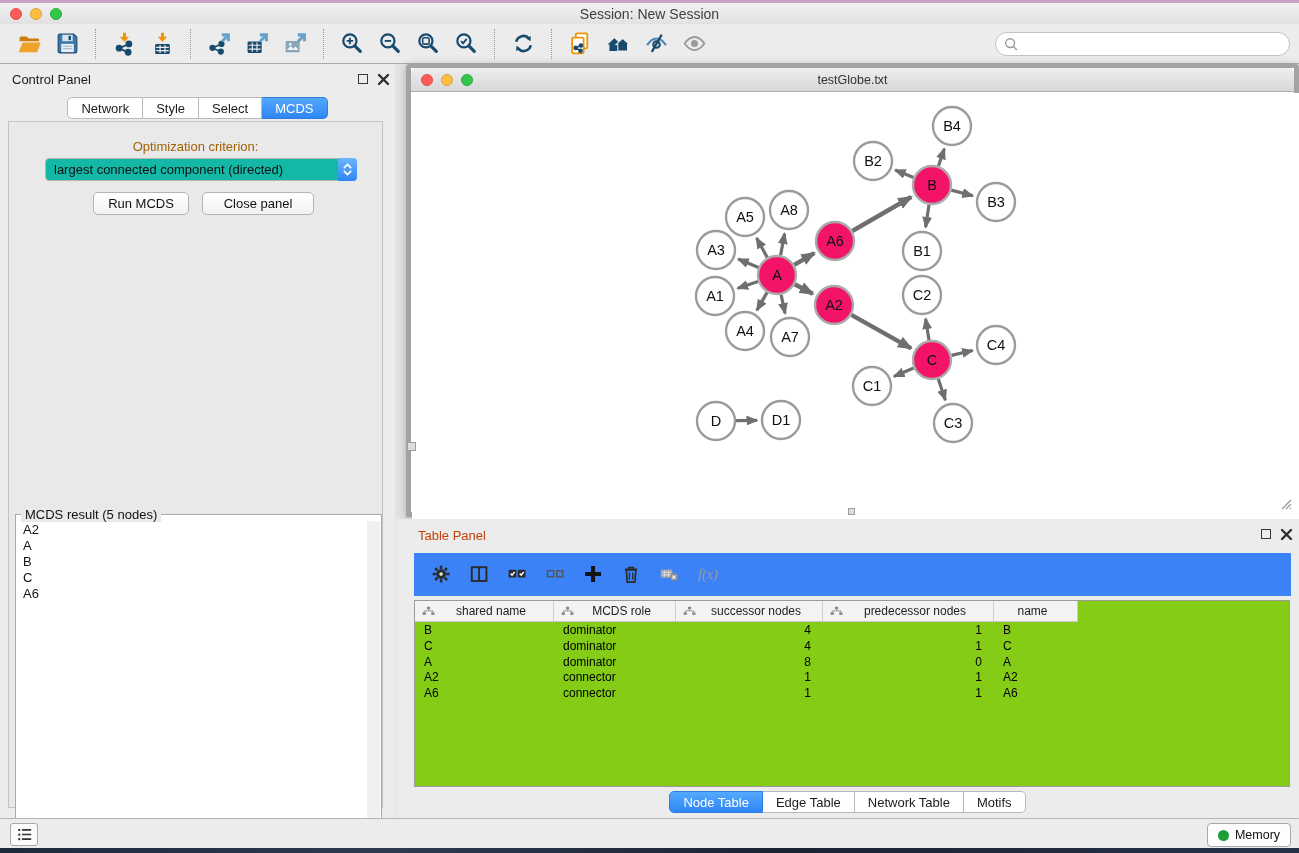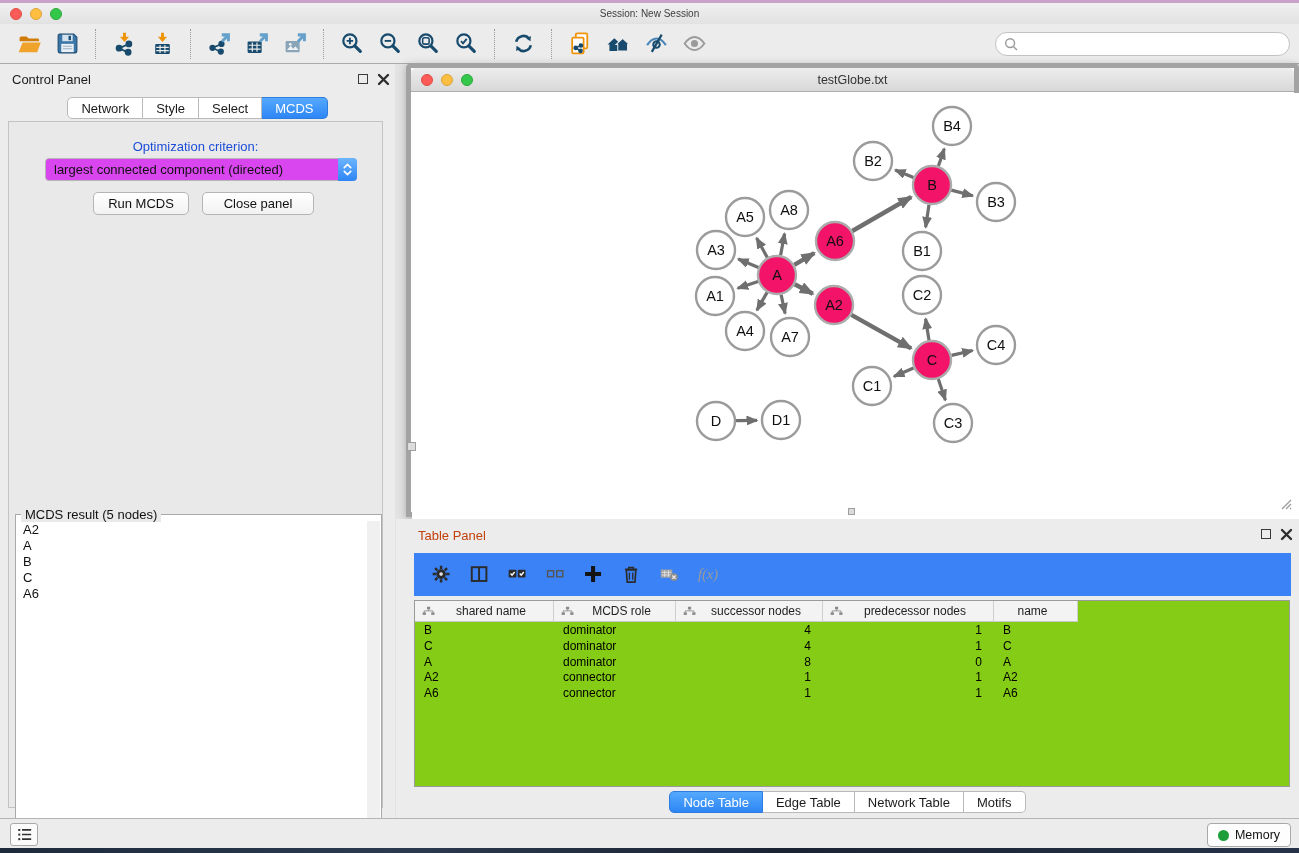--- a/index.html
+++ b/index.html
@@ -13,21 +13,21 @@
   #bottom-strip { position:absolute; left:0; top:848px; width:1299px; height:5px;
     background:linear-gradient(90deg,#1d2a3c,#2c3a50 30%,#1a2332 60%,#253248); }
 
   #titlebar { position:absolute; left:0; top:0; width:1299px; height:21px;
     background:linear-gradient(#f0f0f0,#e2e2e2); display:flex; align-items:center; }
   .lights { display:flex; gap:8px; padding-left:10px; }
   .light { width:12px; height:12px; border-radius:50%; }
   .light.red { background:#fc5b57; border:1px solid #dd4f45; }
   .light.yellow { background:#fdbe41; border:1px solid #dca338; }
   .light.green { background:#34c84a; border:1px solid #2aa73c; }
-  #titlebar .title { position:absolute; left:0; right:0; text-align:center; font-size:10px; color:#404040; }
+  #titlebar .title { position:absolute; left:0; right:0; text-align:center; font-size:14px; color:#404040; }
 
   #main-toolbar { position:absolute; left:0; top:21px; width:1299px; height:40px;
     background:#ececec; border-bottom:1px solid #ababab; display:flex; align-items:center; padding-left:10px; }
   .tb-icon { width:34px; height:32px; display:flex; align-items:center; justify-content:center; margin:0 2px; }
   .tb-icon svg { width:25px; height:25px; }
   .tb-sep { width:1px; height:30px; margin:0 9px; border-left:1px dotted #9a9a9a; }
   #search-box { position:absolute; right:9px; top:8px; width:295px; height:24px; background:#fff;
     border:1px solid #c2c2c2; border-radius:12px; display:flex; align-items:center; padding-left:7px; }
   #search-box svg { width:16px; height:16px; }
   #search-box input { border:none; outline:none; flex:1; font-size:12px; background:transparent; padding-left:4px; }
@@ -43,22 +43,22 @@
   .seg-tabs { display:flex; }
   .seg-tab { height:22px; background:#fff; border:1px solid #b9b9b9; border-left:none;
     font-size:13px; color:#1b1b1b; display:flex; align-items:center; justify-content:center; padding:0 13px; }
   .seg-tab:first-child { border-left:1px solid #b9b9b9; border-radius:5px 0 0 5px; }
   .seg-tab:last-child { border-radius:0 5px 5px 0; }
   .seg-tab.active { background:linear-gradient(#55a9fd,#2e86f5); border-color:#2d7de0; color:#fff; }
   #cp-tabs { position:absolute; left:0; right:0; top:33px; justify-content:center; }
 
   #cp-body { position:absolute; left:8px; top:57px; width:375px; height:687px;
     background:#e9e9e9; border:1px solid #c3c3c3; }
-  #opt-label { position:absolute; left:0; right:0; top:17px; text-align:center; font-size:13px; color:#1d4ed8; }
-  #opt-select { position:absolute; left:36px; top:36px; width:312px; height:23px; background:#d946ef;
+  #opt-label { position:absolute; left:0; right:0; top:17px; text-align:center; font-size:13px; color:#a16207; }
+  #opt-select { position:absolute; left:36px; top:36px; width:312px; height:23px; background:#14b8a6;
     border:1px solid #b5b5b5; border-radius:4px; display:flex; align-items:center; }
   #opt-select .sel-text { flex:1; font-size:13px; padding-left:8px; color:#111; white-space:nowrap; }
   #opt-select .spinner { width:19px; height:23px; margin-right:-1px; border-radius:0 4px 4px 0;
     background:linear-gradient(#6cb5fe,#2e86f5); display:flex; align-items:center; justify-content:center; }
   .btn { background:linear-gradient(#ffffff,#f2f2f2); border:1px solid #b5b5b5; border-radius:5px;
     font-size:13px; color:#111; display:inline-flex; align-items:center; justify-content:center; height:23px; }
   #run-btn { position:absolute; left:84px; top:70px; width:96px; }
   #close-panel-btn { position:absolute; left:193px; top:70px; width:112px; }
 
   #mcds-box { position:absolute; left:6px; top:392px; width:367px; height:344px;

